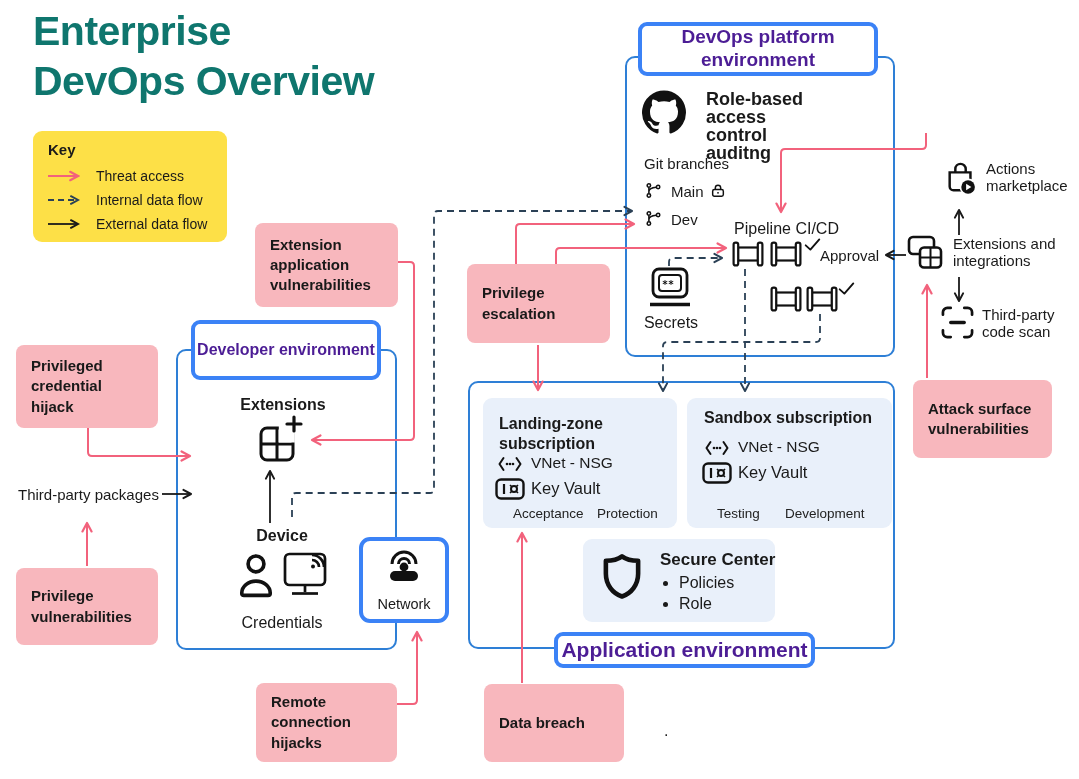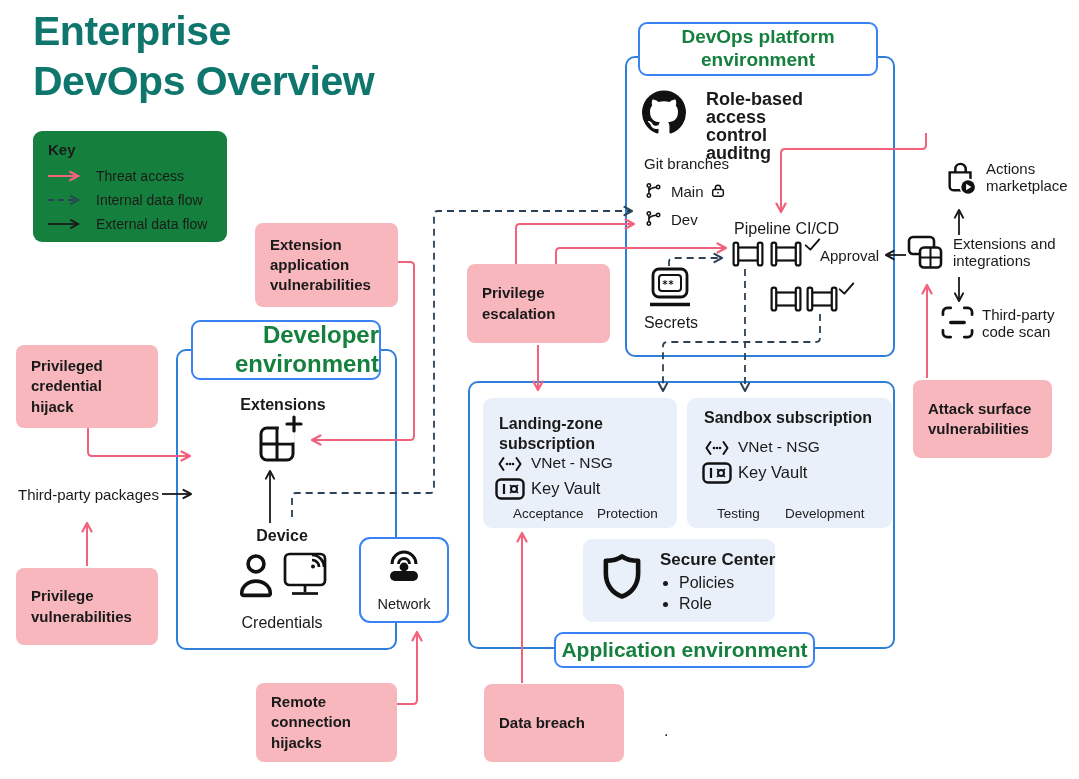--- a/index.html
+++ b/index.html
@@ -2,31 +2,31 @@
 <html><head>
 <meta charset="utf-8">
 <style>
   html,body{margin:0;padding:0;background:#fff;}
   #canvas{position:relative;width:1079px;height:779px;background:#ffffff;
     font-family:"Liberation Sans",sans-serif;color:#1a1a1a;overflow:hidden;}
   .abs{position:absolute;}
   .threat{position:absolute;background:#F8B7BD;border-radius:8px;display:flex;align-items:center;
     padding:10px 15px;font-weight:700;font-size:15px;line-height:1.35;color:#191919;z-index:3;box-sizing:border-box;}
   .envbox{position:absolute;border:2px solid #2E7FD6;border-radius:10px;background:transparent;z-index:1;box-sizing:border-box;}
-  .envtab{position:absolute;border:2px solid #3b82f6;border-radius:9px;background:#fff;color:#15803d;
+  .envtab{position:absolute;border:4px solid #3b82f6;border-radius:9px;background:#fff;color:#4c1d95;
     font-weight:700;display:flex;align-items:center;justify-content:center;text-align:center;z-index:2;line-height:1.2;box-sizing:border-box;}
   .card{position:absolute;background:#E9F0FA;border-radius:9px;z-index:1;}
   .lbl{position:absolute;font-size:15px;z-index:2;white-space:nowrap;}
   .b{font-weight:700;}
   .icon{position:absolute;z-index:2;line-height:0;}
   .row{position:absolute;display:flex;align-items:flex-start;gap:8px;z-index:2;}
   .overlay{position:absolute;left:0;top:0;z-index:4;pointer-events:none;}
   #page-title{position:absolute;left:33px;top:6px;width:360px;font-size:41px;font-weight:700;
     line-height:1.22;letter-spacing:-0.5px;color:#0f766e;white-space:pre-line;z-index:2;}
-  #key-box{position:absolute;left:33px;top:131px;width:194px;height:111px;background:#15803d;border-radius:9px;z-index:2;}
+  #key-box{position:absolute;left:33px;top:131px;width:194px;height:111px;background:#fde047;border-radius:9px;z-index:2;}
   .key-row{position:absolute;display:flex;align-items:center;gap:10px;font-size:14px;color:#1a1a1a;}
   .sc-list{margin:0;padding-left:17px;font-size:16px;line-height:1.32;}
   .card-title{position:absolute;font-size:16px;font-weight:700;line-height:1.28;z-index:2;}
   .card-foot{position:absolute;font-size:13.5px;color:#222;z-index:2;white-space:nowrap;}
   .rail-text{font-size:15px;line-height:17px;color:#1a1a1a;}
 </style>
 </head>
 <body>
 
 <div id="canvas">
@@ -189,21 +189,21 @@
           <path d="M24 2h3.5A4.5 4.5 0 0 1 32 6.5V9"></path>
           <path d="M32 25v2.5a4.5 4.5 0 0 1-4.5 4.5H24"></path>
           <path d="M10 32H6.5A4.5 4.5 0 0 1 2 27.5V25"></path>
           <line x1="10" y1="17" x2="24" y2="17" stroke-width="3.4"></line>
         </g>
       </svg>
     <div class="rail-text" style="width:92px;">Third-party code scan</div>
   </div>
 
   <div class="envbox" style="left:176px;top:349px;width:221px;height:301px;"></div>
-  <div class="envtab" style="left:191px;top:320px;width:190px;height:60px;font-size:24px;text-align:right;">
+  <div class="envtab" style="left:191px;top:320px;width:190px;height:60px;font-size:16px;text-align:right;">
     <span>Developer environment</span>
   </div>
 
   <div class="lbl b" style="left:240px;top:396px;width:86px;text-align:center;font-size:16px;">Extensions</div>
   <svg class="icon" style="left:257px;top:414px;" width="48" height="50" viewBox="0 0 48 50">
       <g fill="none" stroke="#111" stroke-width="3">
         <rect x="4" y="14" width="32" height="32" rx="6"></rect>
         <line x1="20" y1="14" x2="20" y2="46"></line>
         <line x1="4" y1="30" x2="36" y2="30"></line>
       </g>

